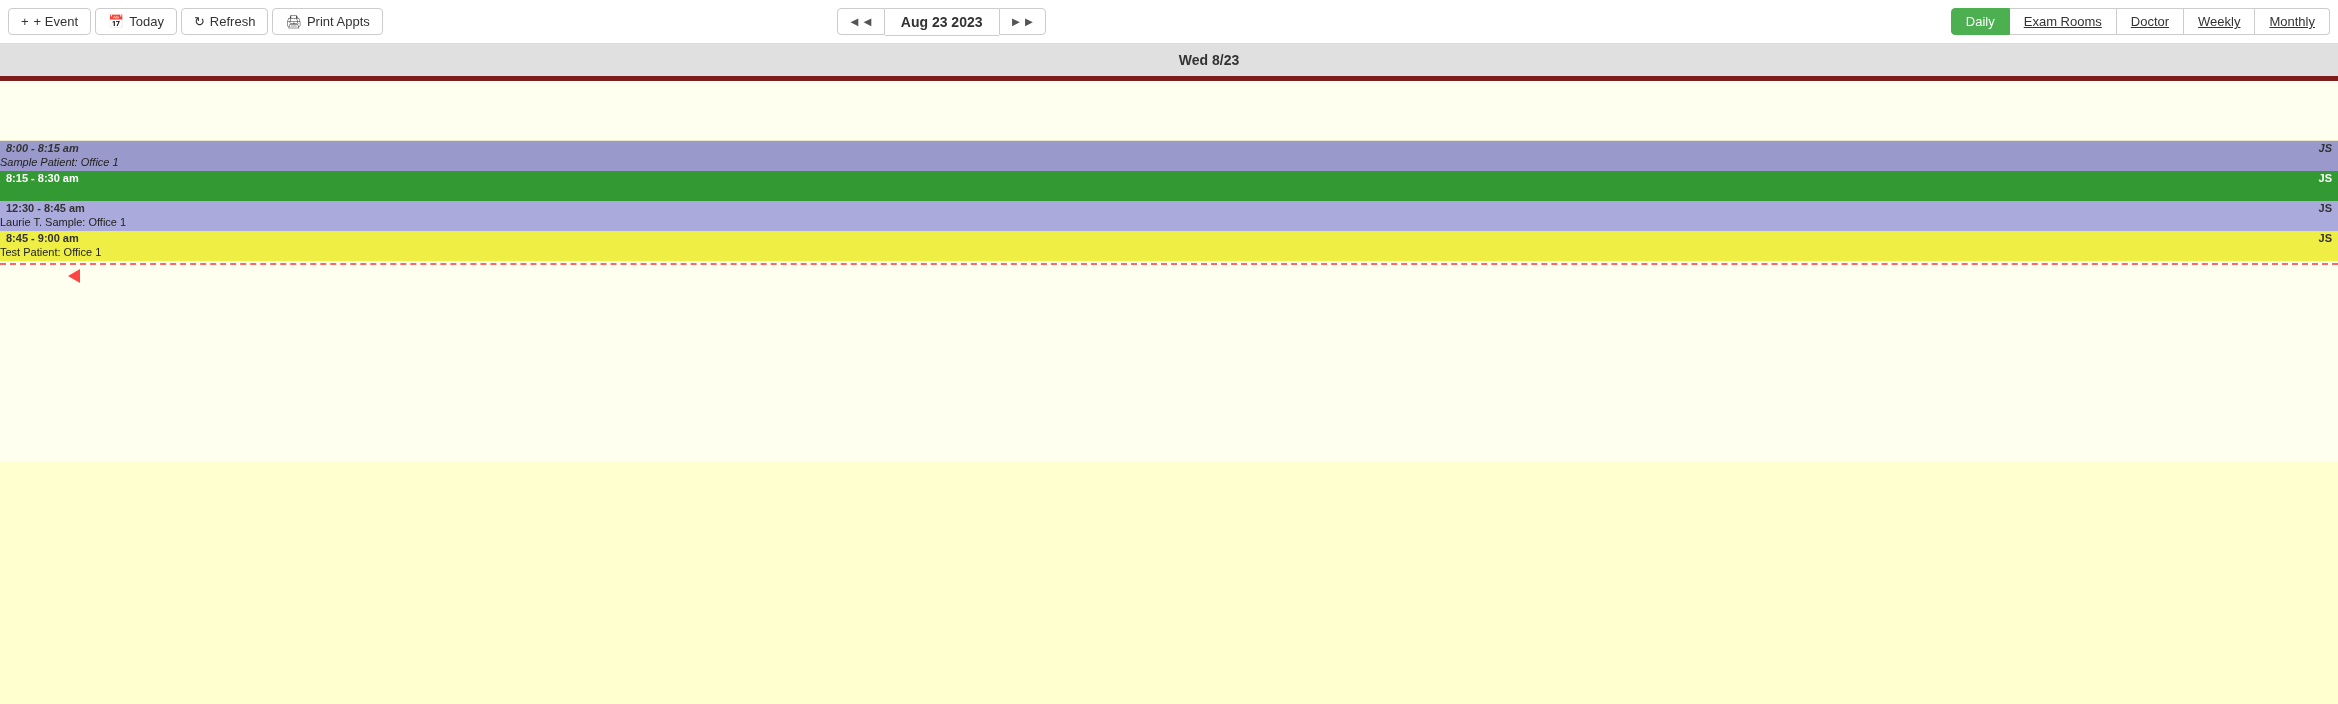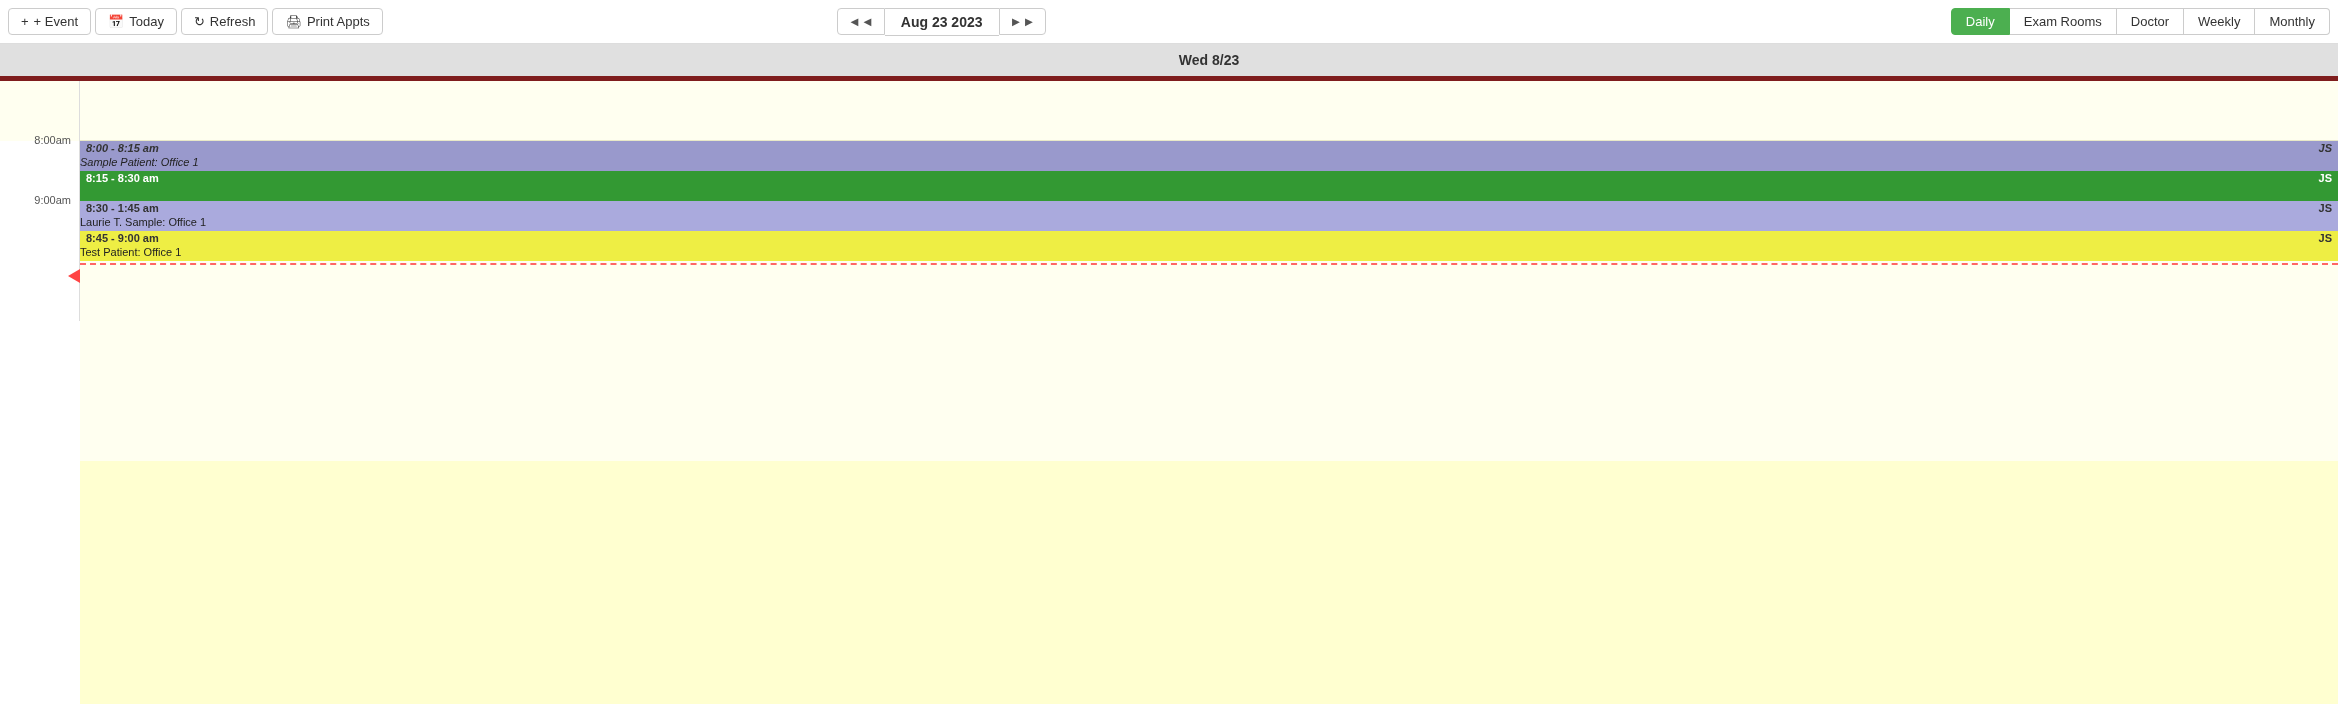--- a/index.html
+++ b/index.html
@@ -69,21 +69,21 @@
       font-size: 13px;
       color: #333;
     }
     .view-btn:first-child { border-radius: 4px 0 0 4px; }
     .view-btn:last-child { border-radius: 0 4px 4px 0; }
     .view-btn.active {
       background: #4caf50;
       color: #fff;
       border-color: #4caf50;
     }
-    .view-btn + .view-btn { border-left: none; }
+    .view-btn + .view-btn { border-left: none; text-decoration: underline; }
 
     
     .calendar-container {
       display: flex;
       flex-direction: column;
       height: calc(100vh - 44px);
       overflow: hidden;
     }
     .calendar-header {
       background: #e0e0e0;
@@ -222,32 +222,20 @@
   </div>
 </div>
 
 <div class="calendar-container">
   <div class="calendar-header">
     <span>Wed 8/23</span>
   </div>
 
   <div class="calendar-body">
 
-    <div class="time-column">
-
-      <div style="height:60px; border-right:1px solid #ddd; background:#fffff0;"></div>
-
-      <div class="time-slot" style="height:60px;">
-        <span class="time-label">8:00am</span>
-      </div>
-
-      <div class="time-slot" style="height:120px;">
-        <span class="time-label">9:00am</span>
-      </div>
-    </div>
 
     <div class="events-column" style="position:relative;">
 
       <div style="height:60px; background:#fffff0; border-bottom:1px solid #e8e8c8;"></div>
 
       <div style="height:15px; background:#fffff0; border-bottom:1px dashed #e8e8c8;"></div>
       <div style="height:15px; background:#fffff0; border-bottom:1px dashed #e8e8c8;"></div>
       <div style="height:15px; background:#fffff0; border-bottom:1px dashed #e8e8c8;"></div>
       <div style="height:15px; background:#fffff0; border-bottom:1px solid #e0e0c8;"></div>
 
@@ -270,21 +258,21 @@
 
         <div class="appt-block appt-green" style="height:30px;">
           <div class="appt-time-row" style="color:#fff;">
             <span>8:15 - 8:30 am</span>
             <span class="appt-badge" style="color:#fff;">JS</span>
           </div>
         </div>
 
         <div class="appt-block appt-purple2" style="height:30px;">
           <div class="appt-time-row">
-            <span>8:30 - 1:45 am</span>
+            <span>12:30 - 8:45 am</span>
             <span class="appt-badge">JS</span>
           </div>
           <div class="appt-name-row">Laurie T. Sample: Office 1</div>
         </div>
 
         <div class="appt-block appt-yellow" style="height:30px;">
           <div class="appt-time-row">
             <span>8:45 - 9:00 am</span>
             <span class="appt-badge">JS</span>
           </div>

